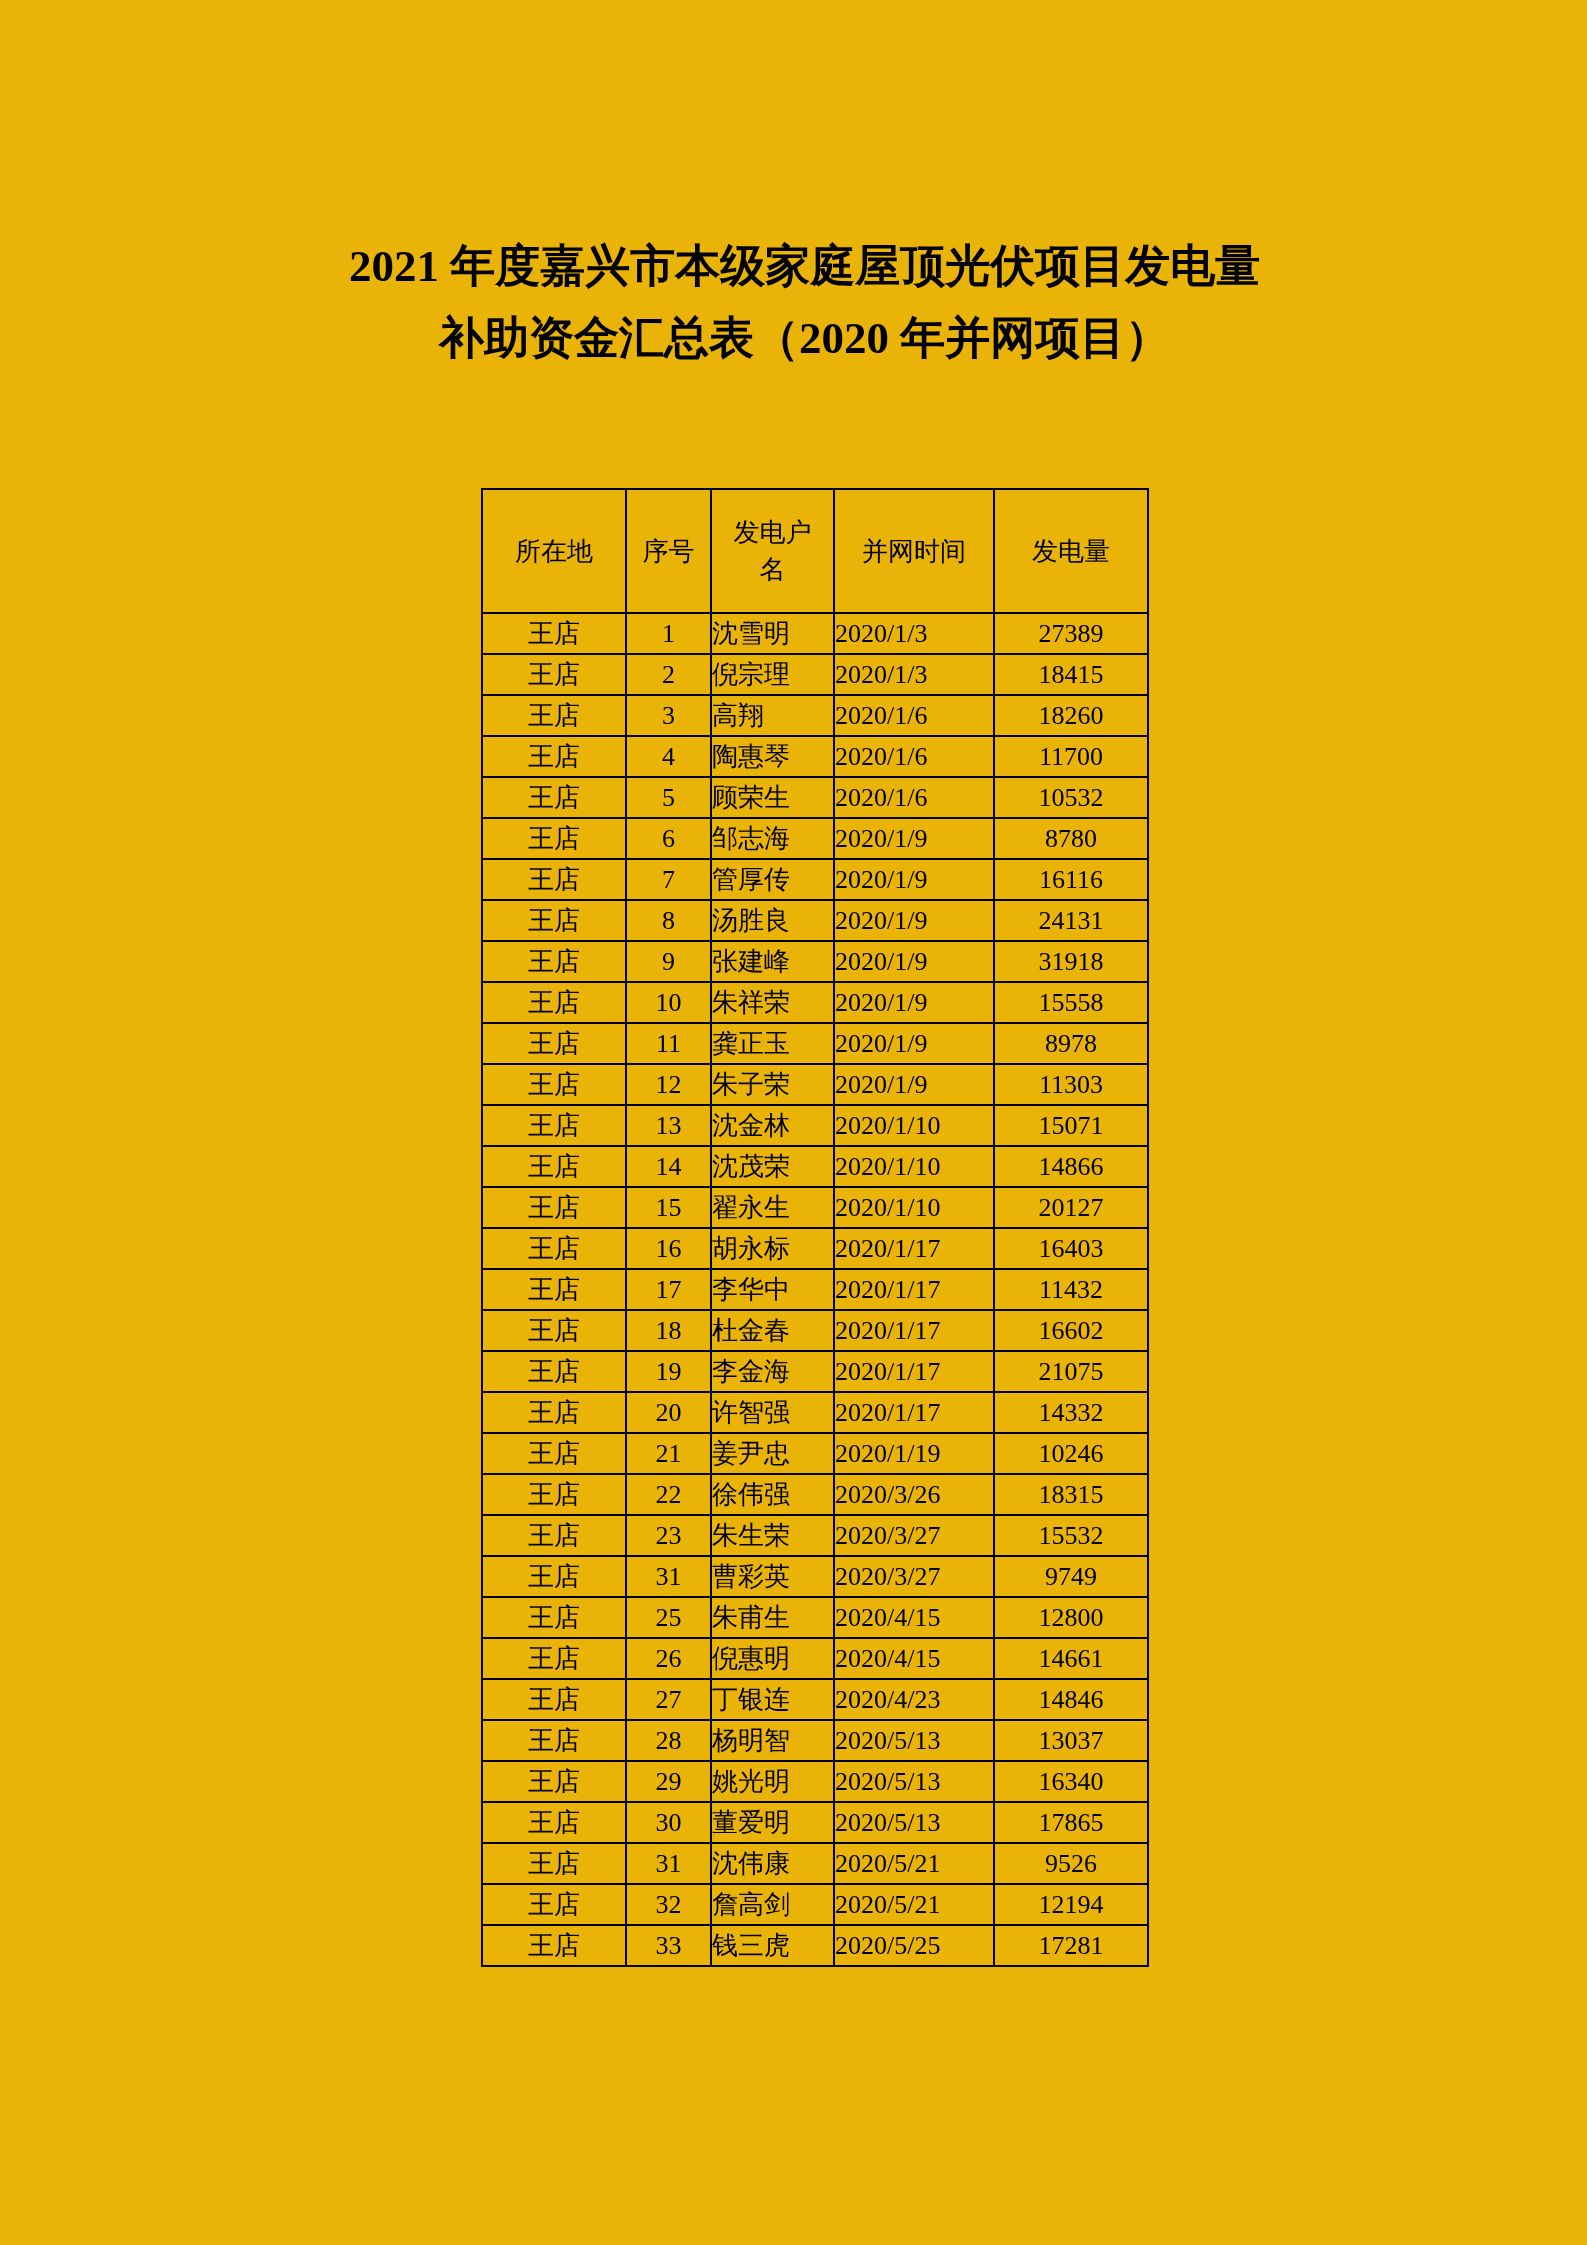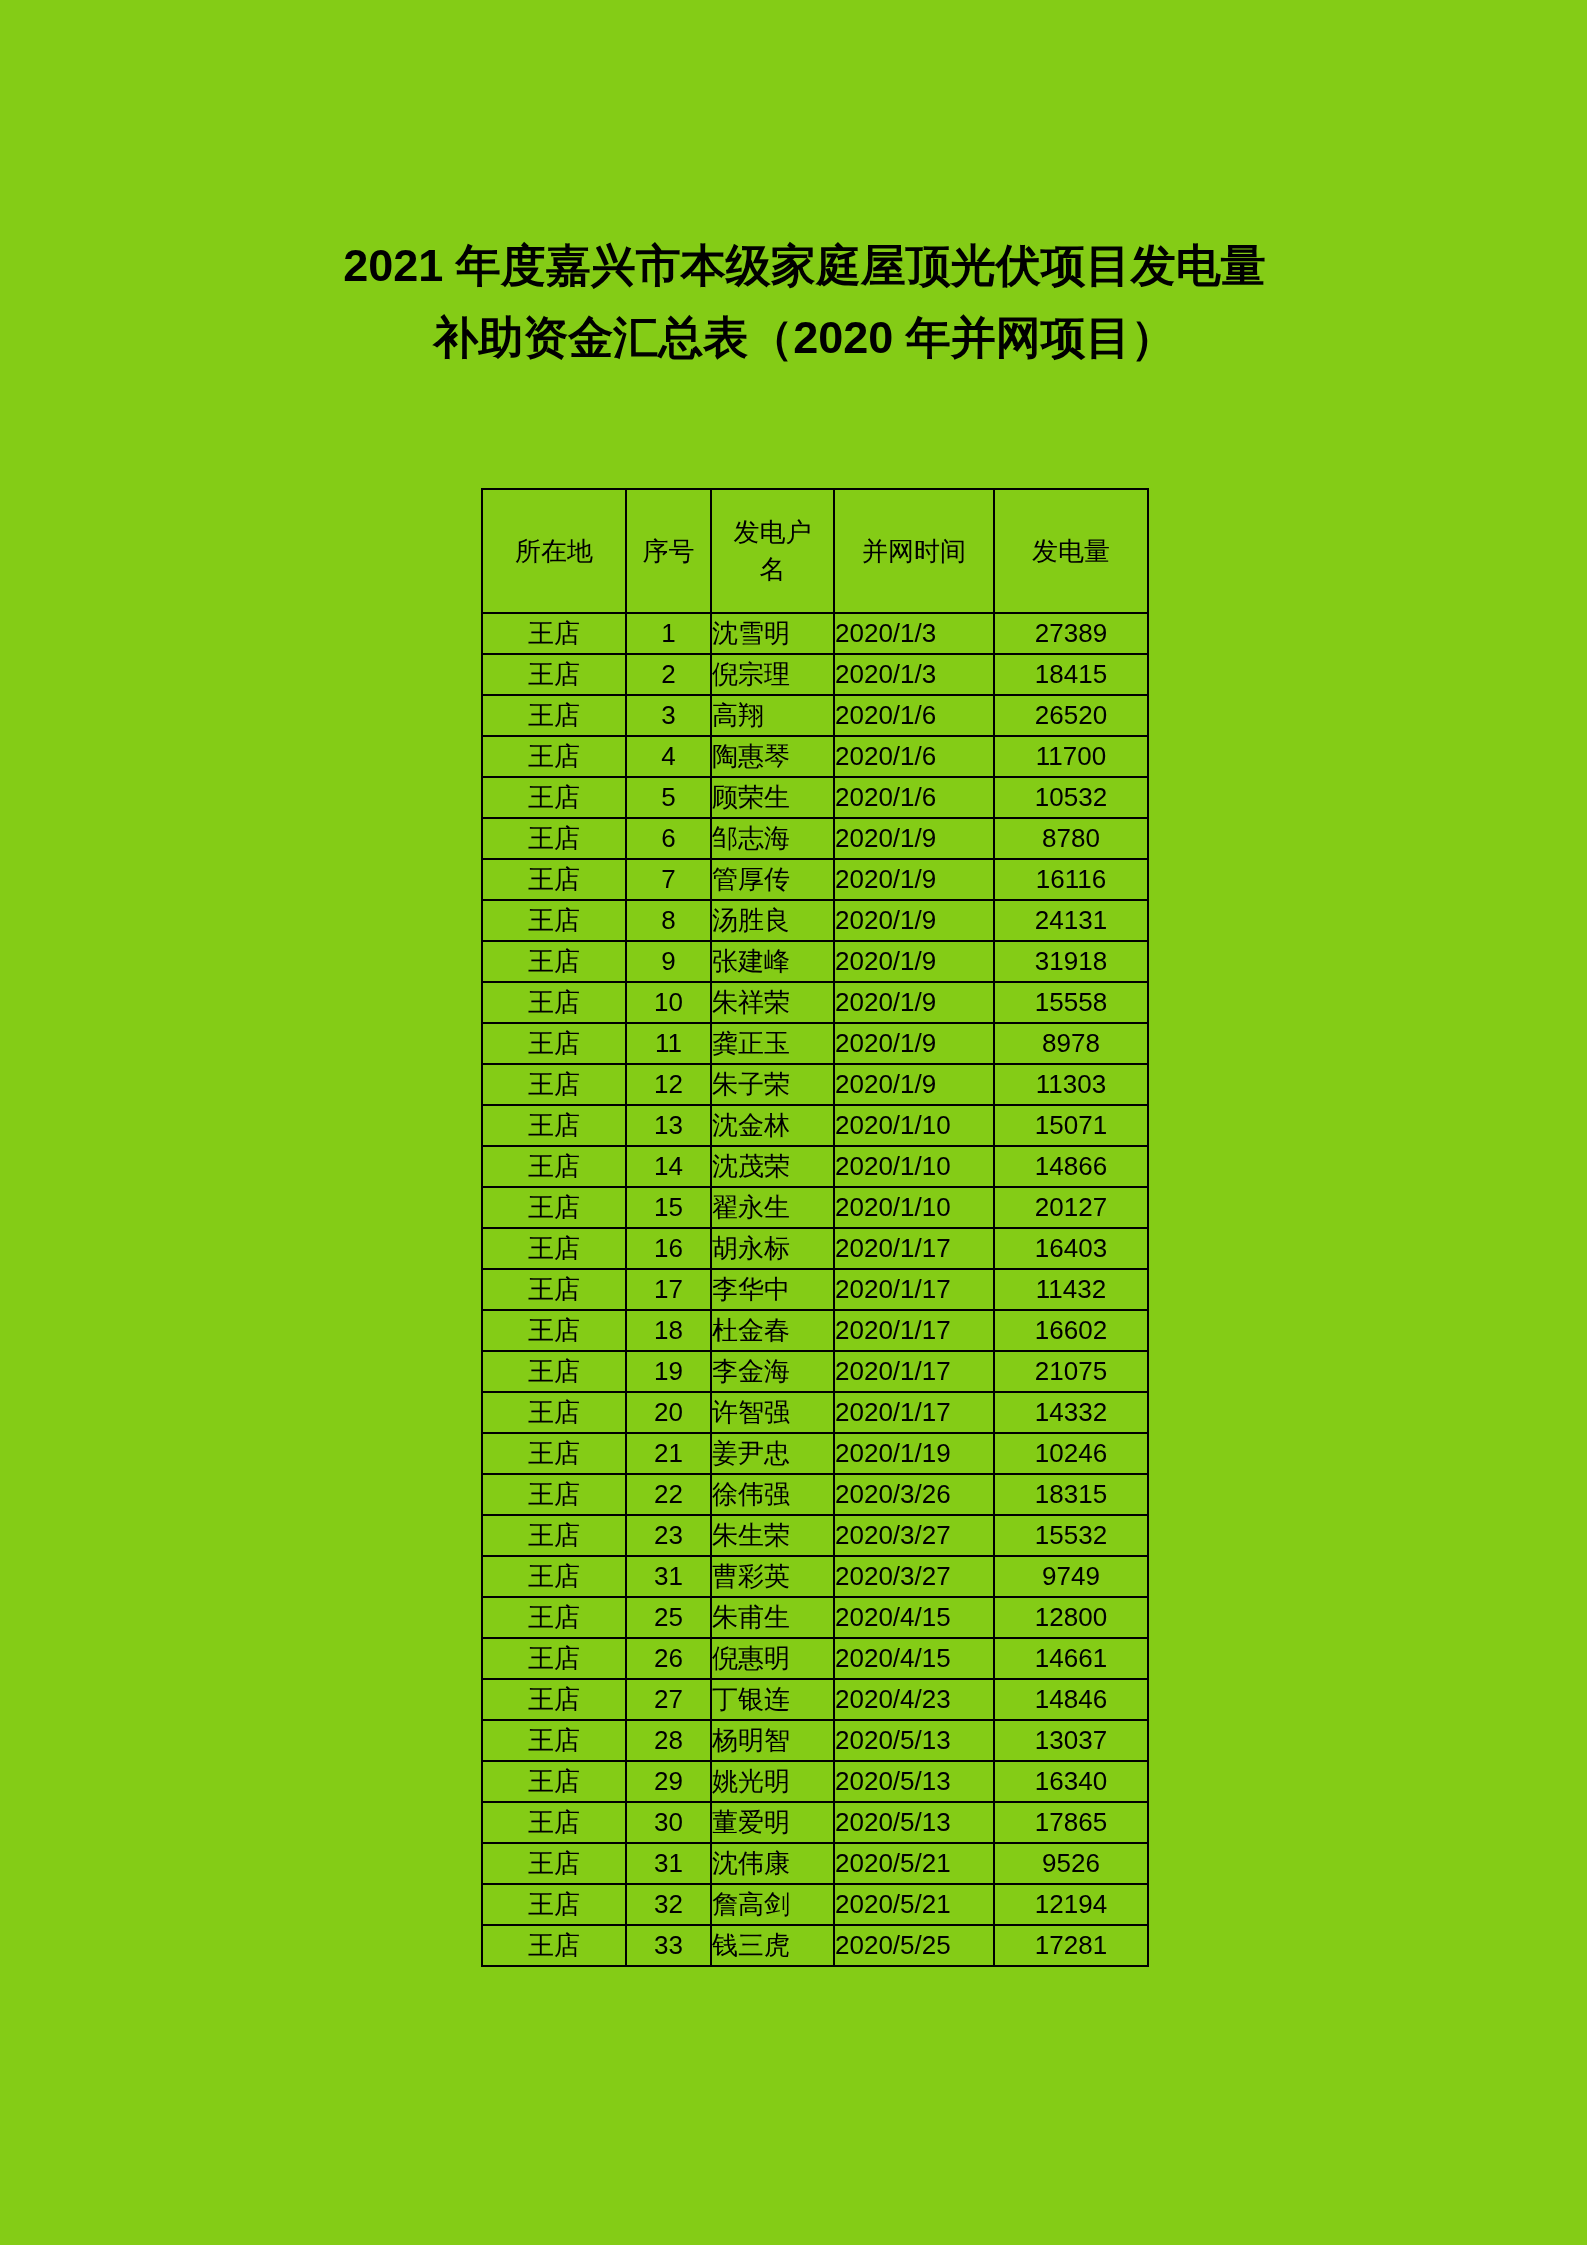--- a/index.html
+++ b/index.html
@@ -4,23 +4,23 @@
 <style>
   html, body {
     margin: 0;
     padding: 0;
     background: #ffffff;
   }
   .page {
     position: relative;
     width: 1587px;
     height: 2245px;
-    background: #84cc16;
+    background: #eab308;
     color: #000000;
-    font-family: Liberation Sans, sans-serif;
+    font-family: Liberation Serif, serif;
     overflow: hidden;
   }
   .doc-title {
     position: absolute;
     top: 200px;
     left: 0;
     width: 100%;
     box-sizing: border-box;
     padding-left: 22px;
     text-align: center;
@@ -107,21 +107,21 @@
           <td class="c-idx">2</td>
           <td class="c-name">倪宗理</td>
           <td class="c-date">2020/1/3</td>
           <td class="c-gen">18415</td>
         </tr>
         <tr>
           <td class="c-loc">王店</td>
           <td class="c-idx">3</td>
           <td class="c-name">高翔</td>
           <td class="c-date">2020/1/6</td>
-          <td class="c-gen">26520</td>
+          <td class="c-gen">18260</td>
         </tr>
         <tr>
           <td class="c-loc">王店</td>
           <td class="c-idx">4</td>
           <td class="c-name">陶惠琴</td>
           <td class="c-date">2020/1/6</td>
           <td class="c-gen">11700</td>
         </tr>
         <tr>
           <td class="c-loc">王店</td>

